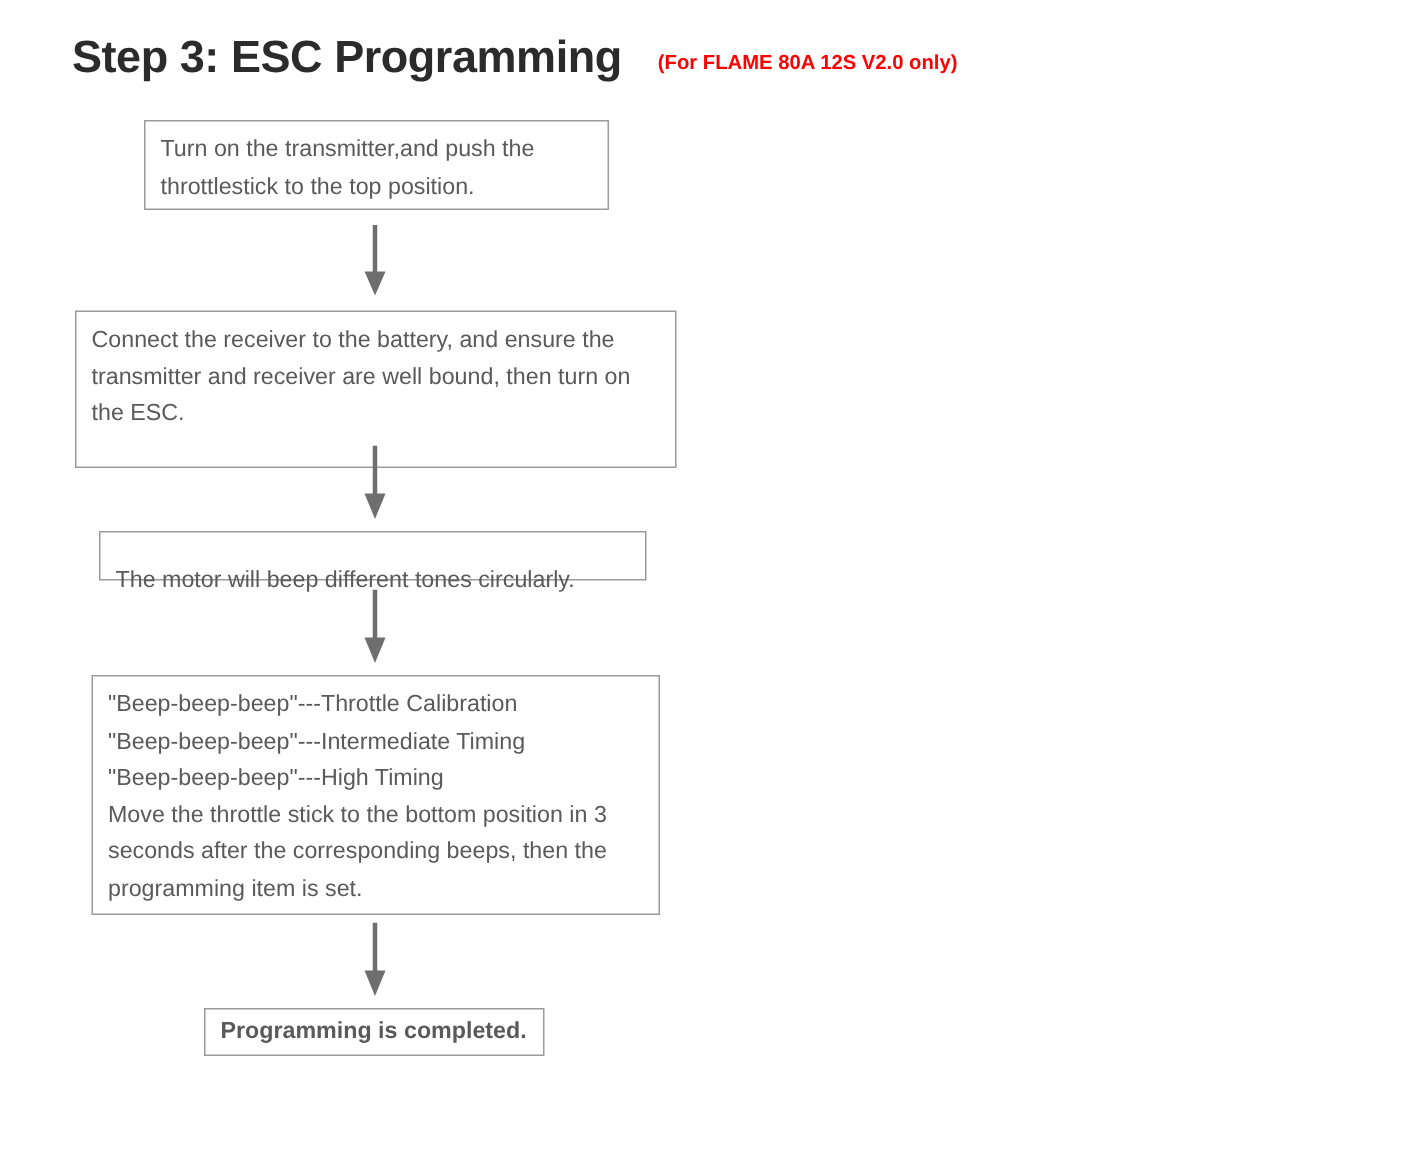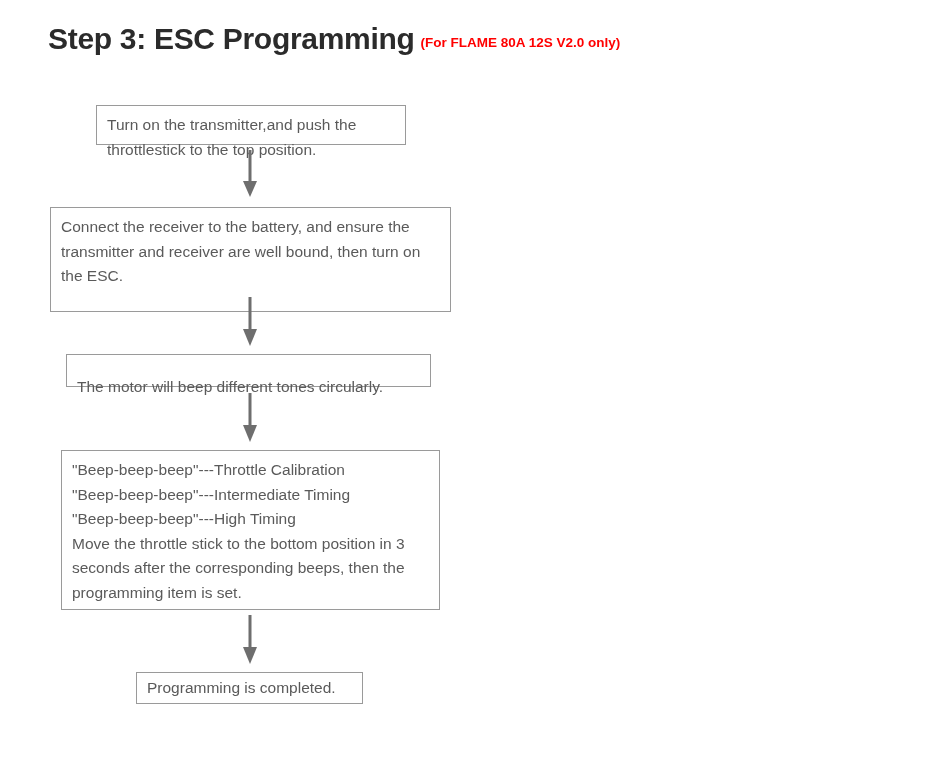--- a/index.html
+++ b/index.html
@@ -26,45 +26,45 @@
     font-size: 30px;
     font-weight: bold;
     color: #2b2b2b;
     letter-spacing: -0.3px;
     text-align: center;
   }
   #title-note {
     font-size: 13.5px;
     font-weight: bold;
     color: #ff0000;
-    margin-left: 6px;
+    margin-left: 24px;
     position: relative;
     top: -2px;
   }
 
   
   .flow-box {
     position: absolute;
     box-sizing: border-box;
     border: 1px solid #9a9a9a;
     background: #ffffff;
     color: #5a5a5a;
     font-size: 15.5px;
     line-height: 24.5px;
     padding: 7px 9px 7px 10px;
     white-space: pre-line;
   }
 
-  #box-1 { left: 96px;  top: 105px;  width: 310px; height: 40px; }
+  #box-1 { left: 96px;  top: 80px;  width: 310px; height: 60px; }
   #box-2 { left: 50px;  top: 207px; width: 401px; height: 105px; }
   #box-3 { left: 66px;  top: 354px; width: 365px; height: 33px;
            padding-top: 20px; padding-bottom: 3px; }
   #box-4 { left: 61px;  top: 450px; width: 379px; height: 160px; }
   #box-5 { left: 136px; top: 672px; width: 227px; height: 32px;
-           padding-top: 3px; padding-bottom: 3px; }
+           padding-top: 3px; padding-bottom: 3px; font-weight: bold; }
 
   
   .arrow {
     position: absolute;
     width: 16px;
   }
   .arrow svg { display: block; }
 
   #arrow-1 { left: 242px; top: 150px; height: 48px; }
   #arrow-2 { left: 242px; top: 297px; height: 50px; }

